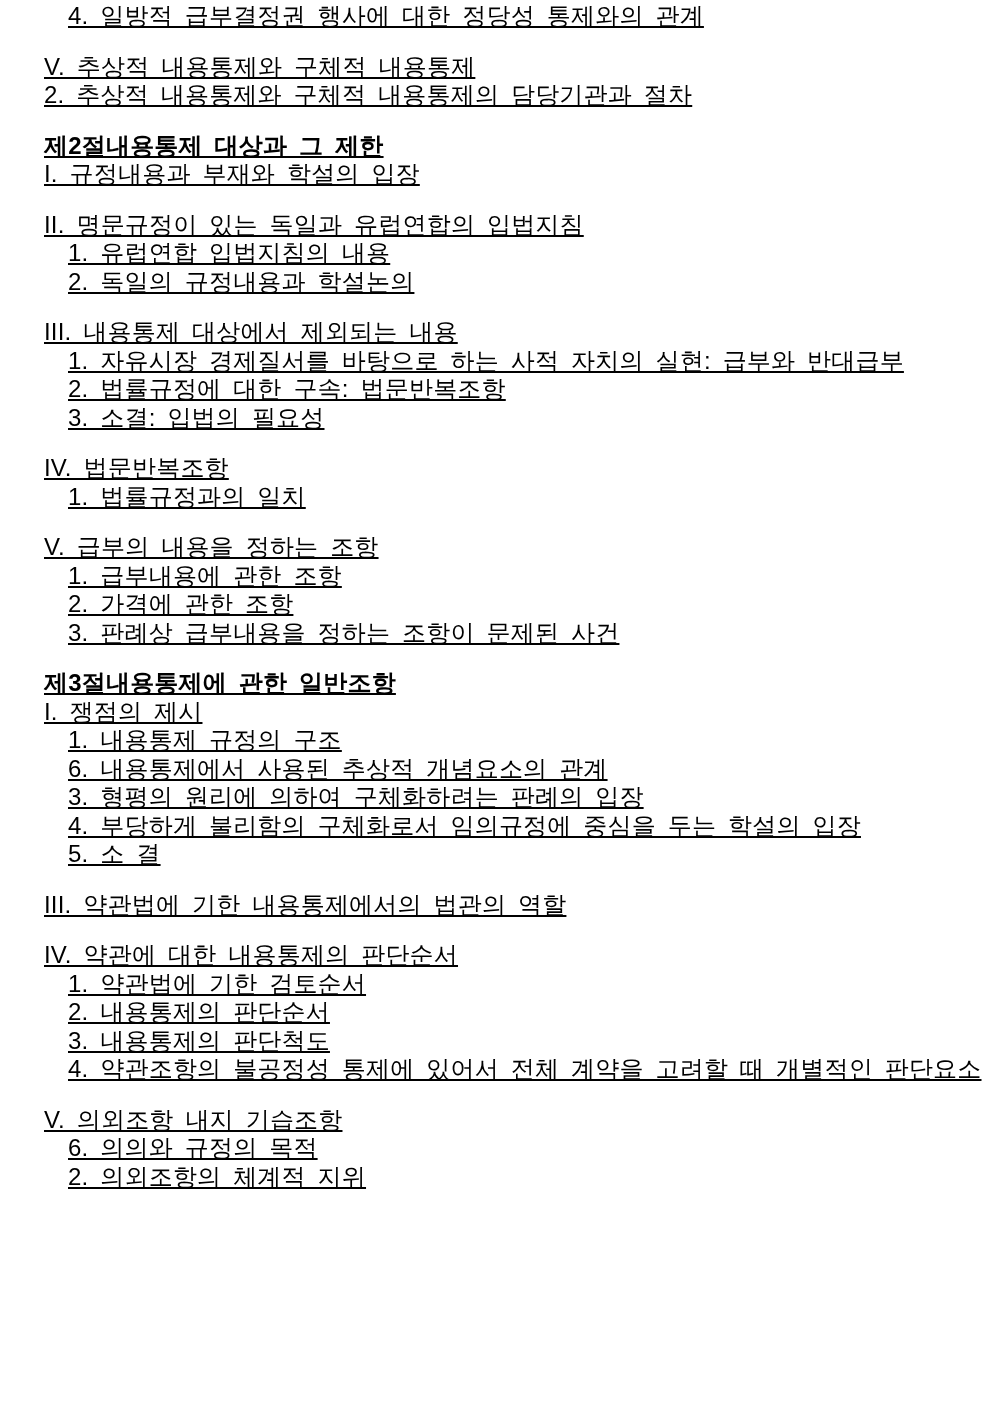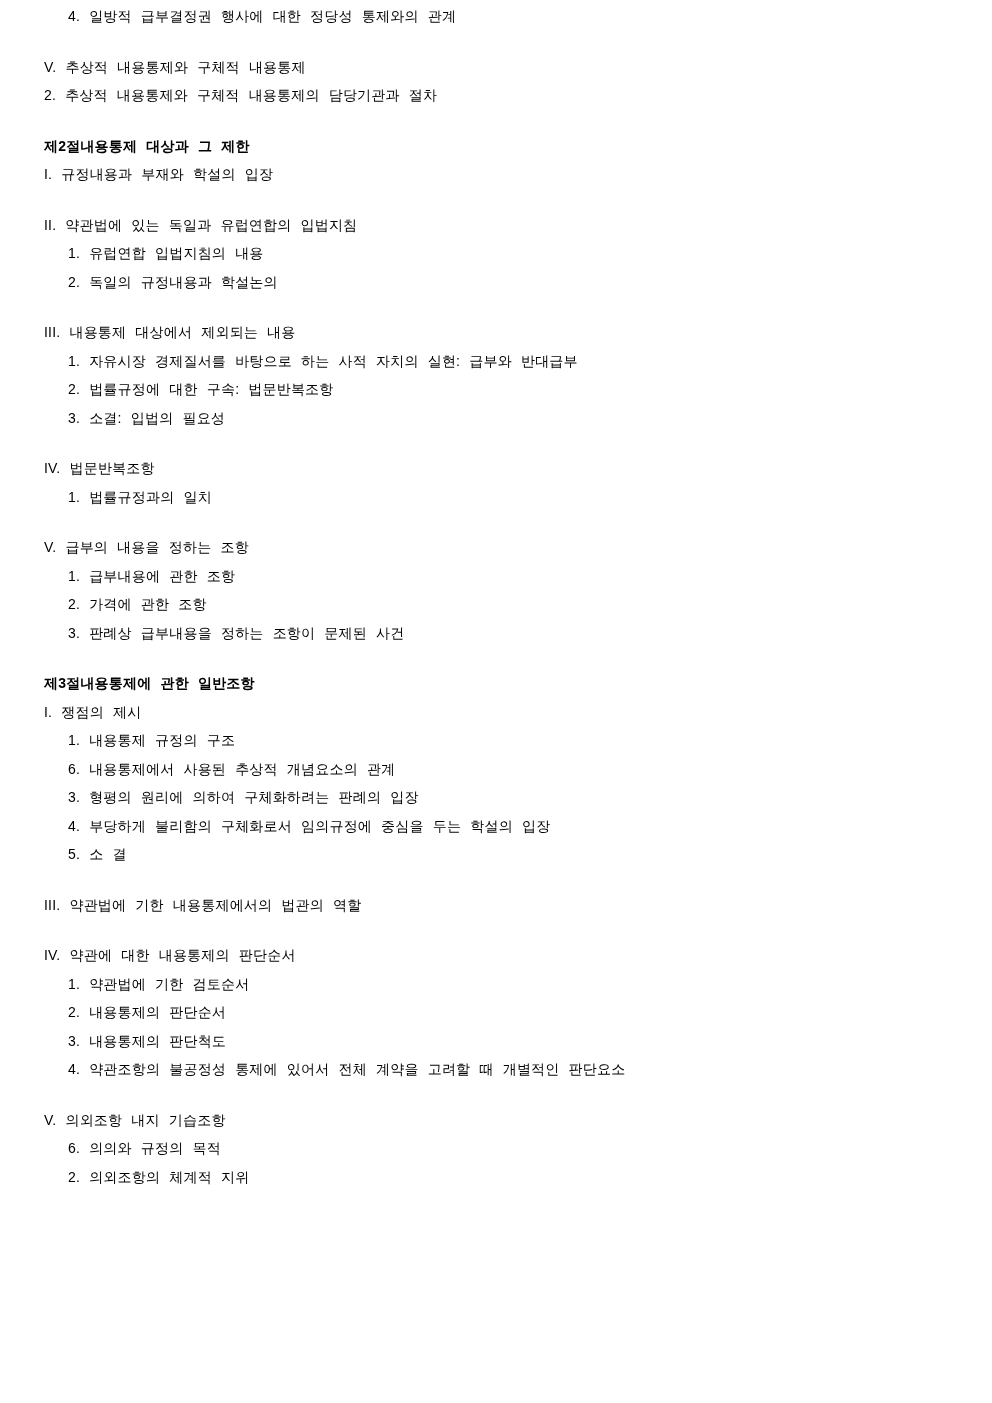--- a/index.html
+++ b/index.html
@@ -15,27 +15,28 @@
     overflow: hidden;
     font-family: "Liberation Sans", "DejaVu Sans", sans-serif;
     color: #000000;
   }
   .toc {
     padding-top: 2px;
     padding-left: 44px;
     padding-right: 10px;
   }
   .toc-line {
-    font-size: 14px;
+    font-size: 24px;
     line-height: 28.5px;
     height: 28.5px;
     white-space: nowrap;
     word-spacing: 5px;
     letter-spacing: 0.2px;
     font-weight: normal;
+    text-decoration: underline;
   }
   .toc-line.indent-1 {
     padding-left: 24px;
   }
   .toc-line.bold {
     font-weight: bold;
   }
   .toc-line.gap-before {
     margin-top: 22px;
   }
@@ -43,21 +44,21 @@
 </head>
 <body>
 
 <div class="page">
   <div class="toc" id="toc-container">
       <div class="toc-line indent-1">4. 일방적 급부결정권 행사에 대한 정당성 통제와의 관계</div>
       <div class="toc-line gap-before">V. 추상적 내용통제와 구체적 내용통제</div>
       <div class="toc-line">2. 추상적 내용통제와 구체적 내용통제의 담당기관과 절차</div>
       <div class="toc-line bold gap-before">제2절내용통제 대상과 그 제한</div>
       <div class="toc-line">I. 규정내용과 부재와 학설의 입장</div>
-      <div class="toc-line gap-before">II. 약관법에 있는 독일과 유럽연합의 입법지침</div>
+      <div class="toc-line gap-before">II. 명문규정이 있는 독일과 유럽연합의 입법지침</div>
       <div class="toc-line indent-1">1. 유럽연합 입법지침의 내용</div>
       <div class="toc-line indent-1">2. 독일의 규정내용과 학설논의</div>
       <div class="toc-line gap-before">III. 내용통제 대상에서 제외되는 내용</div>
       <div class="toc-line indent-1">1. 자유시장 경제질서를 바탕으로 하는 사적 자치의 실현: 급부와 반대급부</div>
       <div class="toc-line indent-1">2. 법률규정에 대한 구속: 법문반복조항</div>
       <div class="toc-line indent-1">3. 소결: 입법의 필요성</div>
       <div class="toc-line gap-before">IV. 법문반복조항</div>
       <div class="toc-line indent-1">1. 법률규정과의 일치</div>
       <div class="toc-line gap-before">V. 급부의 내용을 정하는 조항</div>
       <div class="toc-line indent-1">1. 급부내용에 관한 조항</div>

